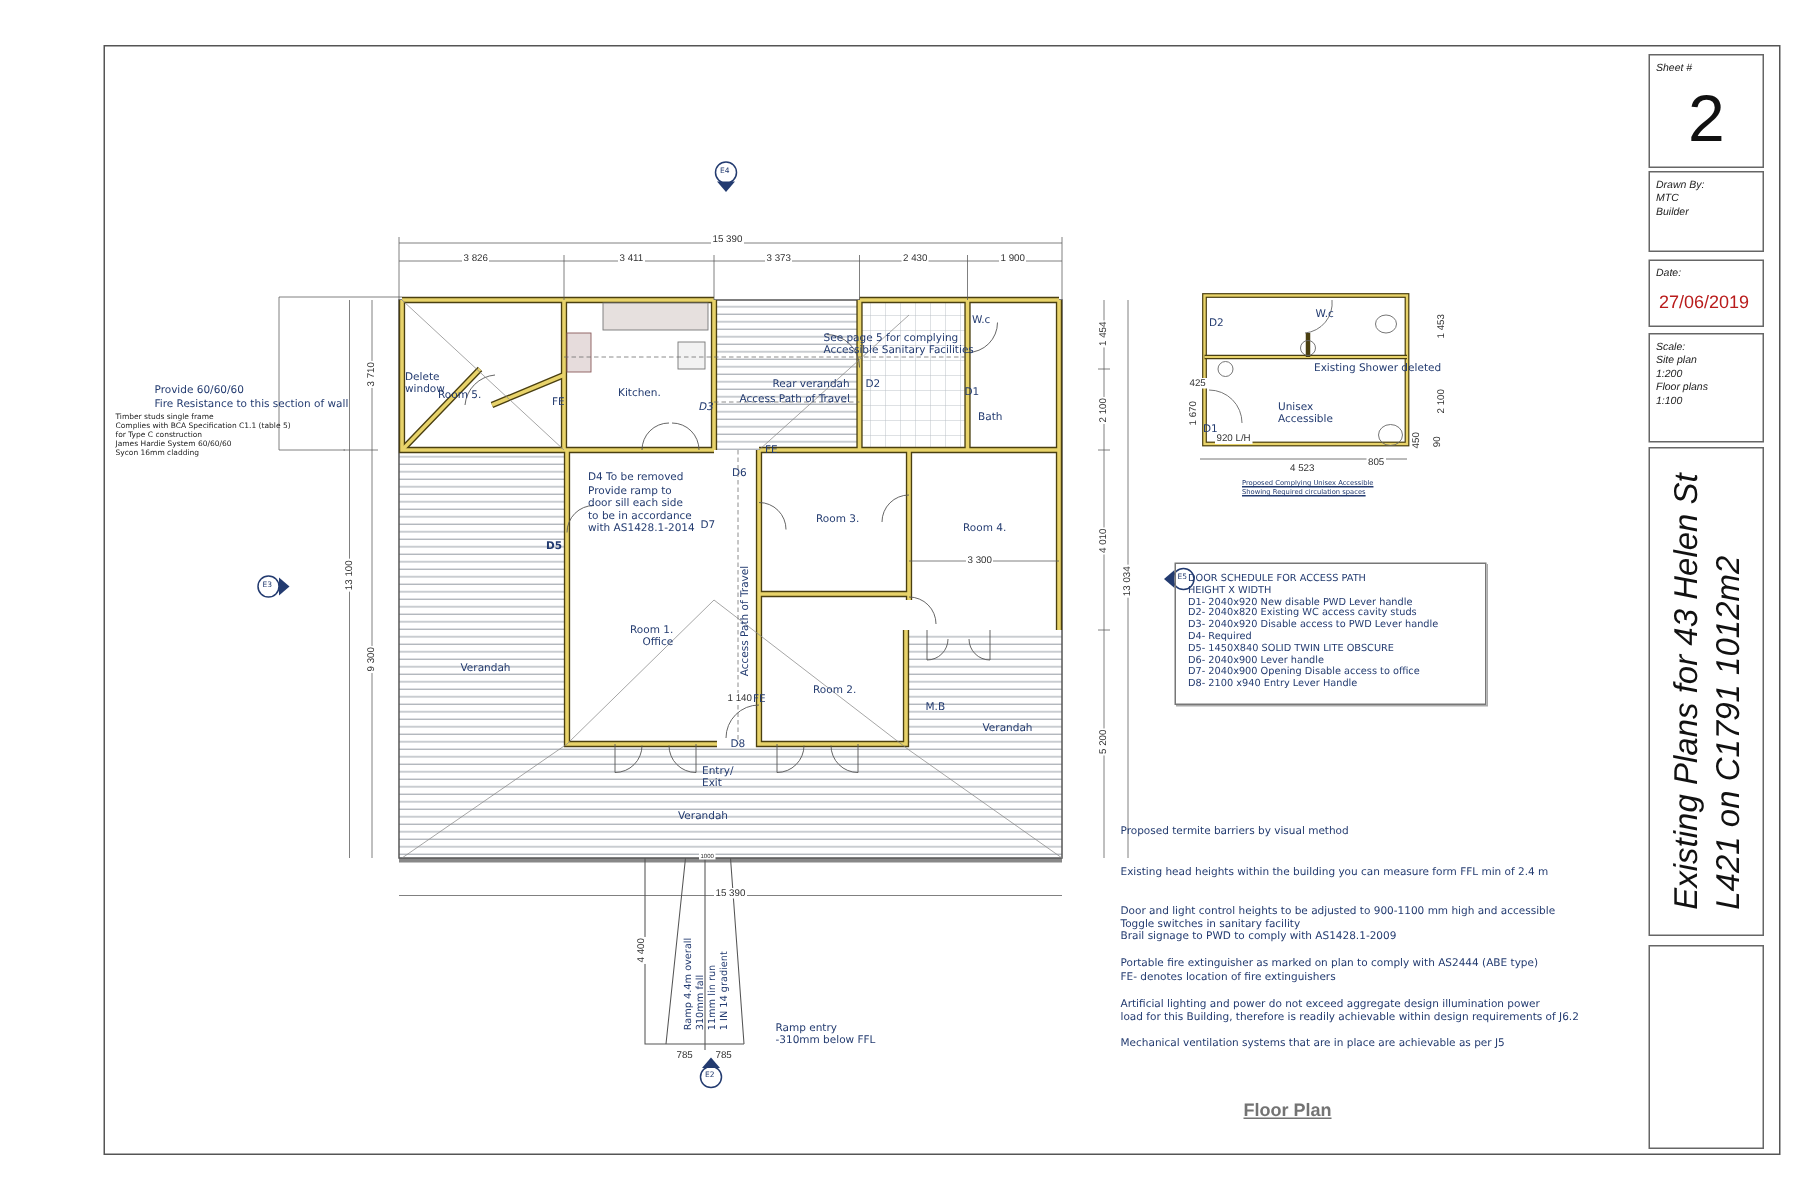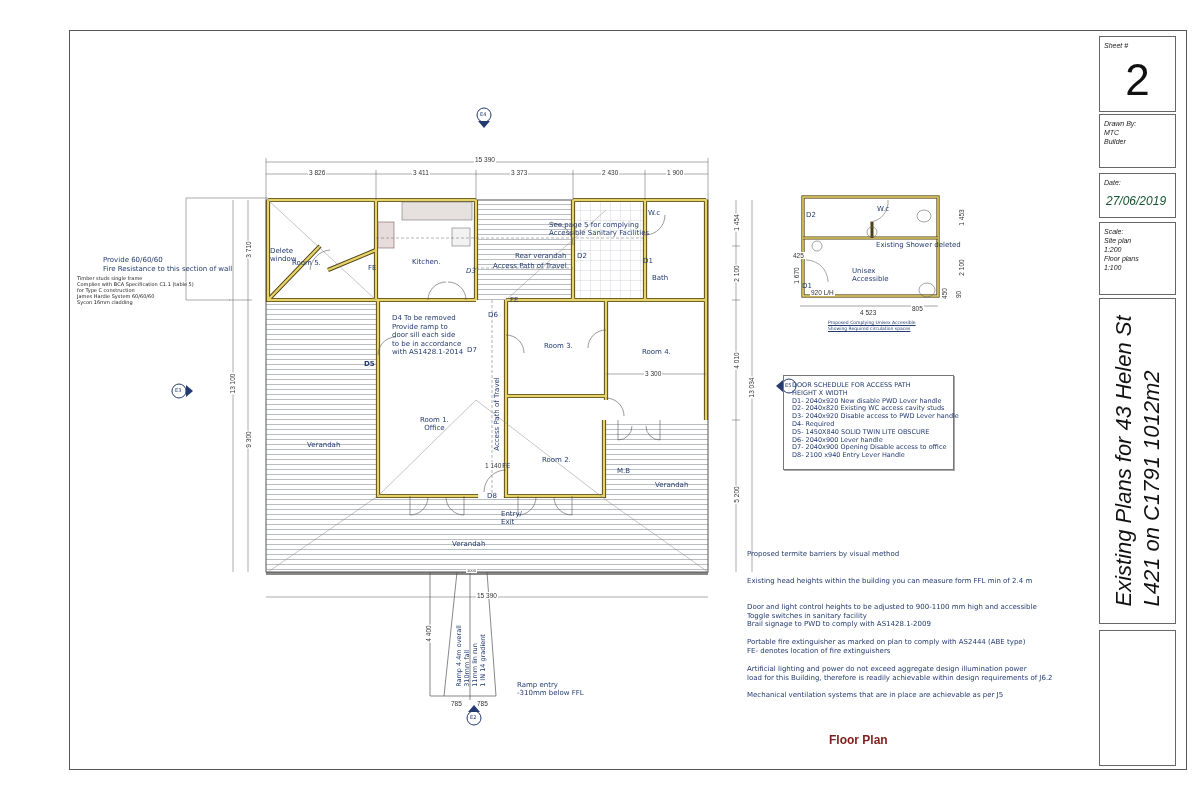--- a/index.html
+++ b/index.html
@@ -2,28 +2,28 @@
 <html><head>
 <meta charset="utf-8">
 <style>
   html,body{margin:0;padding:0;background:#fff;}
   body{width:1200px;height:800px;position:relative;overflow:hidden;font-family:"Liberation Sans",sans-serif;}
   .sheet{position:absolute;left:69px;top:30px;width:1118px;height:740px;border:1px solid #555;box-sizing:border-box;}
   .drawing{position:absolute;left:0;top:0;}
   .tb-box{position:absolute;left:1099px;width:77px;border:1px solid #666;box-sizing:border-box;background:#fff;}
   .tb-label{font-size:7px;font-style:italic;color:#222;position:absolute;left:4px;top:4px;line-height:9px;white-space:pre-line;}
   .tb-sheet{position:absolute;left:0;right:0;top:18px;text-align:center;font-size:44px;color:#111;}
-  .tb-date{position:absolute;left:6px;top:20px;font-size:12px;font-style:italic;color:#14532d;}
+  .tb-date{position:absolute;left:6px;top:20px;font-size:12px;color:#b91c1c;}
   .tb-title{position:absolute;left:0;top:0;width:100%;height:100%;}
   .tb-title-inner{position:absolute;left:50%;top:50%;transform:translate(-50%,-50%) rotate(-90deg);white-space:nowrap;font-size:22px;font-style:italic;color:#111;line-height:28px;text-align:left;}
   .note{position:absolute;font-size:7px;color:#233b70;white-space:nowrap;line-height:8.5px;font-family:"DejaVu Sans",sans-serif;}
   .note-black{color:#222;font-size:5px;line-height:6px;}
-  .schedule{position:absolute;left:783px;top:375px;width:171px;height:95px;border:1px solid #777;box-shadow:1px 1px 0 #aaa;box-sizing:border-box;padding:6px 8px;}
+  .schedule{position:absolute;left:783px;top:375px;width:208px;height:95px;border:1px solid #777;box-shadow:1px 1px 0 #aaa;box-sizing:border-box;padding:6px 8px;}
   .schedule div{font-size:6.5px;color:#233b70;line-height:7.8px;white-space:nowrap;font-family:"DejaVu Sans",sans-serif;}
-  .plan-title{position:absolute;left:829px;top:733px;font-size:12px;font-weight:bold;color:#7f1d1d;}
+  .plan-title{position:absolute;left:829px;top:733px;font-size:12px;font-weight:bold;text-decoration:underline;color:#737373;}
   .lbl{position:absolute;font-size:7px;color:#233b70;white-space:nowrap;font-family:"DejaVu Sans",sans-serif;}
   .dim{position:absolute;font-size:6.5px;color:#333;white-space:nowrap;background:#fff;padding:0 1px;}
   .vert{transform:rotate(-90deg);transform-origin:center center;}
 </style>
 </head>
 <body>
 
 <div class="sheet"></div>
 
 <svg class="drawing" width="1200" height="800" viewBox="0 0 1200 800">
@@ -180,27 +180,27 @@
 <div class="lbl" style="left:488px;top:311px;">D6</div>
 <div class="lbl" style="left:392px;top:314px;white-space:pre-line;line-height:8.5px;">D4 To be removed
 Provide ramp to
  door sill each side
 to be in accordance
  with AS1428.1-2014</div>
 <div class="lbl" style="left:467px;top:346px;">D7</div>
 <div class="lbl" style="left:364px;top:360px;font-weight:bold;">D5</div>
 <div class="lbl" style="left:544px;top:342px;">Room 3.</div>
 <div class="lbl" style="left:642px;top:348px;">Room 4.</div>
-<div class="lbl" style="left:420px;top:416px;white-space:pre-line;line-height:8px;text-align:center;">Room 1.
+<div class="lbl" style="left:420px;top:416px;white-space:pre-line;line-height:8px;text-align:right;">Room 1.
 Office</div>
 <div class="lbl vert" style="left:460px;top:410px;">Access Path of Travel</div>
 <div class="lbl" style="left:542px;top:456px;">Room 2.</div>
 <div class="lbl" style="left:502px;top:462px;">FE</div>
 <div class="lbl" style="left:487px;top:492px;">D8</div>
-<div class="lbl" style="left:501px;top:510px;white-space:pre-line;line-height:8px;">Entry/
+<div class="lbl" style="left:468px;top:510px;white-space:pre-line;line-height:8px;">Entry/
 Exit</div>
 <div class="lbl" style="left:307px;top:441px;">Verandah</div>
 <div class="lbl" style="left:655px;top:481px;">Verandah</div>
 <div class="lbl" style="left:452px;top:540px;">Verandah</div>
 <div class="lbl" style="left:617px;top:467px;">M.B</div>
 
 <div class="note" style="left:103px;top:256px;white-space:pre-line;">Provide 60/60/60
 Fire Resistance to this section of wall</div>
 <div class="note note-black" style="left:77px;top:275px;white-space:pre-line;">Timber studs single frame
 Complies with BCA Specification C1.1 (table 5)

